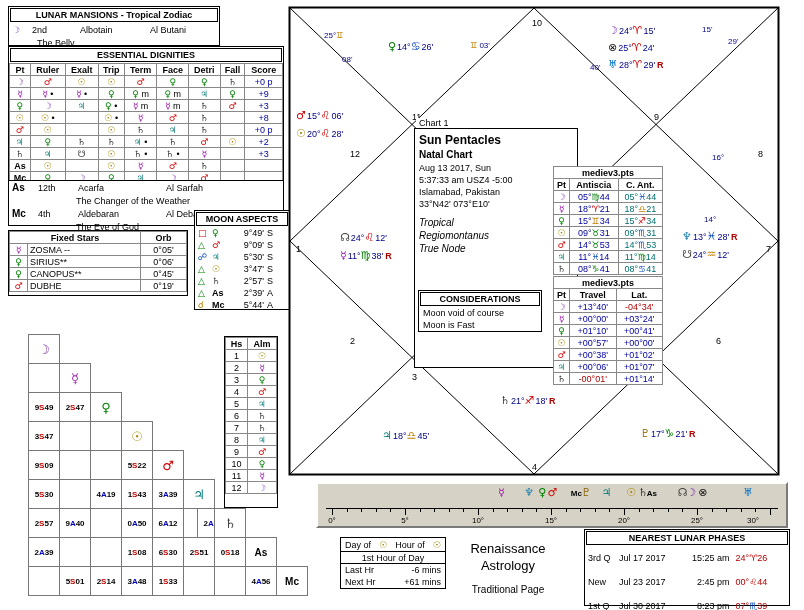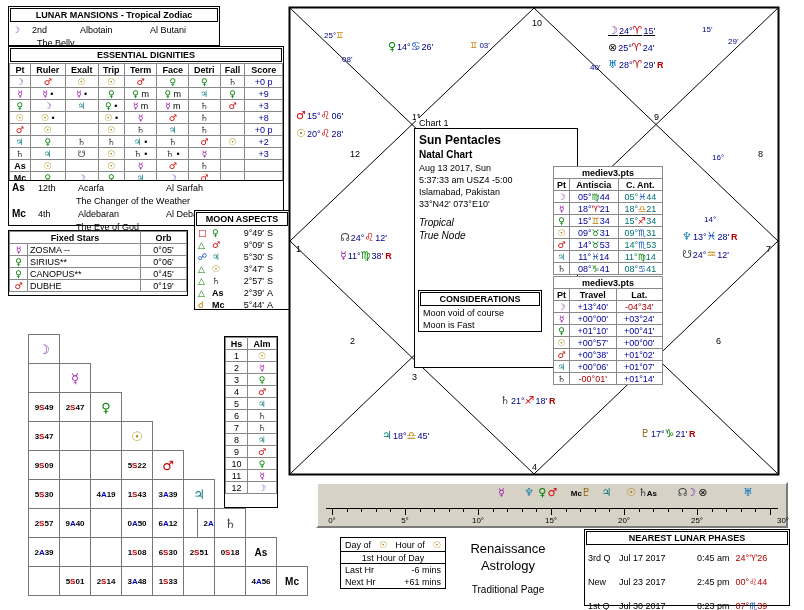--- a/index.html
+++ b/index.html
@@ -291,21 +291,21 @@
       <div class="hnum" style="left: 478px; top: 238px;">7</div>
       <div class="hnum" style="left: 470px; top: 143px;">8</div>
       <div class="hnum" style="left: 366px; top: 106px;">9</div>
     </div>
   <div id="chart-points">
       <div class="cpt" style="left: 8px; top: 103px;"><span class="pg" style="color:#D00000">♂</span><span class="num">15°</span><span class="pg" style="color:#D00000">♌</span><span class="num">06'</span></div>
       <div class="cpt" style="left: 8px; top: 121px;"><span class="pg" style="color:#A98600">☉</span><span class="num">20°</span><span class="pg" style="color:#D00000">♌</span><span class="num">28'</span></div>
       <div class="cpt" style="left: 52px; top: 225px;"><span class="pg" style="color:#404040">☊</span><span class="num">24°</span><span class="pg" style="color:#D00000">♌</span><span class="num">12'</span></div>
       <div class="cpt" style="left: 52px; top: 243px;"><span class="pg" style="color:#A020B0">☿</span><span class="num">11°</span><span class="pg" style="color:#008000">♍</span><span class="num">38'</span><span class="rx">R</span></div>
       <div class="cpt" style="left: 100px; top: 34px;"><span class="pg" style="color:#008000">♀</span><span class="num">14°</span><span class="pg" style="color:#1050C0">♋</span><span class="num">26'</span></div>
-      <div class="cpt" style="left: 320px; top: 18px; text-decoration: underline;"><span class="pg" style="color:#7A30B0">☽</span><span class="num">24°</span><span class="pg" style="color:#D00000">♈</span><span class="num">15'</span></div>
+      <div class="cpt" style="left: 320px; top: 18px;"><span class="pg" style="color:#7A30B0">☽</span><span class="num">24°</span><span class="pg" style="color:#D00000">♈</span><span class="num">15'</span></div>
       <div class="cpt" style="left: 320px; top: 35px;"><span class="pg" style="color:#101010">⊗</span><span class="num">25°</span><span class="pg" style="color:#D00000">♈</span><span class="num">24'</span></div>
       <div class="cpt" style="left: 320px; top: 52px;"><span class="pg" style="color:#0070C0">♅</span><span class="num">28°</span><span class="pg" style="color:#D00000">♈</span><span class="num">29'</span><span class="rx">R</span></div>
       <div class="cpt" style="left: 394px; top: 224px;"><span class="pg" style="color:#2080B0">♆</span><span class="num">13°</span><span class="pg" style="color:#1050C0">♓</span><span class="num">28'</span><span class="rx">R</span></div>
       <div class="cpt" style="left: 394px; top: 242px;"><span class="pg" style="color:#404040">☋</span><span class="num">24°</span><span class="pg" style="color:#C08000">♒</span><span class="num">12'</span></div>
       <div class="cpt" style="left: 212px; top: 388px;"><span class="pg" style="color:#404040">♄</span><span class="num">21°</span><span class="pg" style="color:#D00000">♐</span><span class="num">18'</span><span class="rx">R</span></div>
       <div class="cpt" style="left: 94px; top: 423px;"><span class="pg" style="color:#007878">♃</span><span class="num">18°</span><span class="pg" style="color:#C08000">♎</span><span class="num">45'</span></div>
       <div class="cpt" style="left: 352px; top: 421px;"><span class="pg" style="color:#8A6000">♇</span><span class="num">17°</span><span class="pg" style="color:#008000">♑</span><span class="num">21'</span><span class="rx">R</span></div>
     </div>
   <div id="chart-frags">
       <div class="frag" style="left: 36px; top: 25px;">25°<span class="pg" style="color:#C08000">♊</span></div>
@@ -322,20 +322,21 @@
 
   <div style="position:absolute;left:126px;top:122px;width:164px;height:240px;background:#fff;border:1px solid #000;padding-top:3px">
     <div class="ib-title">Sun Pentacles</div>
     <div class="ib-sub">Natal Chart</div>
     <div class="ib-line">Aug 13 2017, Sun</div>
     <div class="ib-line">5:37:33 am USZ4 -5:00</div>
     <div class="ib-line">Islamabad, Pakistan</div>
     <div class="ib-line">33°N42' 073°E10'</div>
     <div style="height:6px"></div>
     <div class="ib-set">Tropical</div>
+    <div class="ib-set">Regiomontanus</div>
     <div class="ib-set">True Node</div>
   </div>
 
   <div style="position:absolute;left:130px;top:284px;width:124px;height:42px;background:#fff;border:1px solid #000">
     <div class="ptitle">CONSIDERATIONS</div>
     <div class="ib-line">Moon void of course</div>
     <div class="ib-line">Moon is Fast</div>
   </div>
 
   <table id="antiscia-table" style="position:absolute;left:265px;top:160px;width:110px;background:#fff">
@@ -592,21 +593,21 @@
       <div class="tick" style="left: 408.2px; height: 4px;"></div>
       <div class="tick" style="left: 422.8px; height: 4px;"></div>
       <div class="tick" style="left: 437.4px; height: 4px;"></div>
       <div class="tick" style="left: 452px; height: 7px;"></div>
       <div class="ticklab" style="left: 5px;">0°</div>
       <div class="ticklab" style="left: 78px;">5°</div>
       <div class="ticklab" style="left: 151px;">10°</div>
       <div class="ticklab" style="left: 224px;">15°</div>
       <div class="ticklab" style="left: 297px;">20°</div>
       <div class="ticklab" style="left: 370px;">25°</div>
-      <div class="ticklab" style="left: 456px;">30°</div>
+      <div class="ticklab" style="left: 426px;">30°</div>
       <div class="rglyph" style="left: 178.36px;"><span class="pg" style="color:#A020B0">☿</span></div>
       <div class="rglyph" style="left: 206.1px;"><span class="pg" style="color:#2080B0">♆</span></div>
       <div class="rglyph" style="left: 219.24px;"><span class="pg" style="color:#008000">♀</span></div>
       <div class="rglyph" style="left: 229.46px;"><span class="pg" style="color:#D00000">♂</span></div>
       <div class="rglyph" style="left: 252.82px;"><span class="asmc" style="font-size:8px">Mc</span></div>
       <div class="rglyph" style="left: 263.04px;"><span class="pg" style="color:#8A6000">♇</span></div>
       <div class="rglyph" style="left: 283.48px;"><span class="pg" style="color:#007878">♃</span></div>
       <div class="rglyph" style="left: 308.3px;"><span class="pg" style="color:#A98600">☉</span></div>
       <div class="rglyph" style="left: 319.98px;"><span class="pg" style="color:#404040">♄</span></div>
       <div class="rglyph" style="left: 328.74px;"><span class="asmc" style="font-size:8px">As</span></div>
@@ -642,21 +643,21 @@
   <div style="font-size:13px;line-height:17px">Astrology</div>
   <div style="font-size:10px;margin-top:10px">Traditional Page</div>
 </div>
 
 <div class="panel" style="left:584px;top:529px;width:206px;height:77px">
   <div class="ptitle">NEAREST LUNAR PHASES</div>
   <div id="phase-rows">
       <div class="phrow">
         <span class="ph">3rd Q</span>
         <span class="phd">Jul 17 2017</span>
-        <span class="pht">0:45 am</span>
+        <span class="pht">15:25 am</span>
         <span class="php">24°<span class="pg" style="color:#D00000">♈</span>26</span>
         <span class="phm"></span>
       </div>
       <div class="phrow">
         <span class="ph">New</span>
         <span class="phd">Jul 23 2017</span>
         <span class="pht">2:45 pm</span>
         <span class="php">00°<span class="pg" style="color:#D00000">♌</span>44</span>
         <span class="phm"></span>
       </div>

